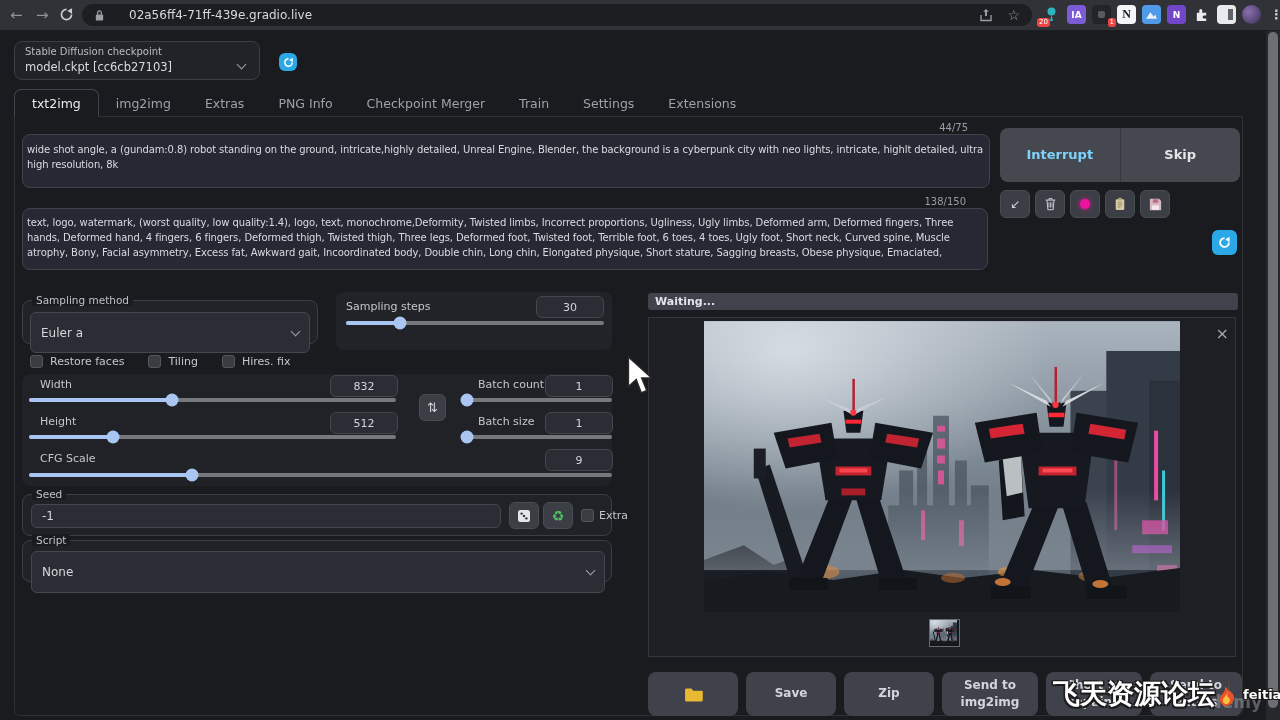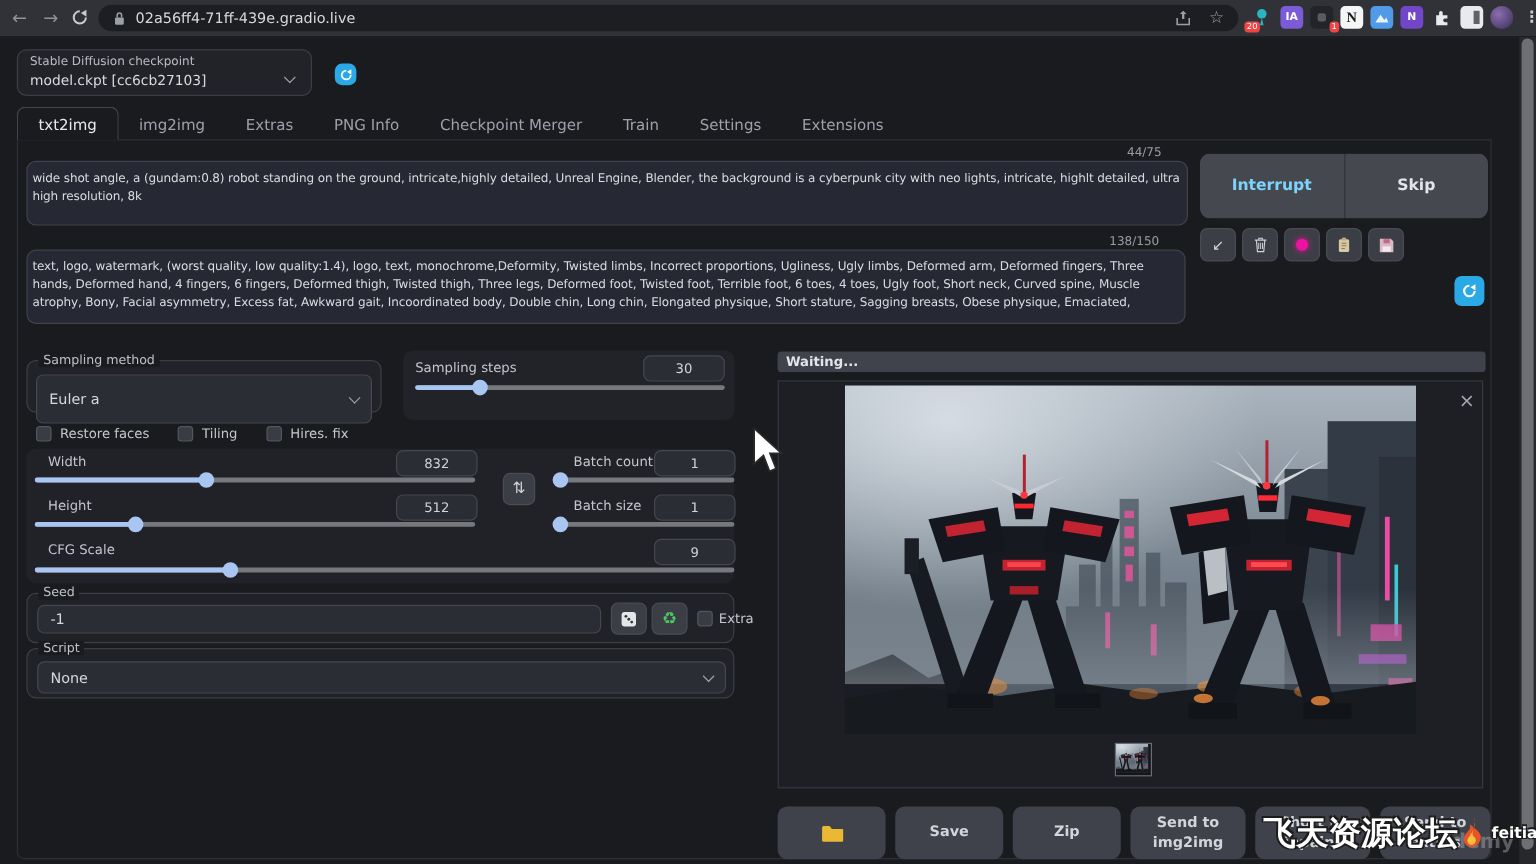--- a/index.html
+++ b/index.html
@@ -6,21 +6,21 @@
   body{width:1280px;height:720px;overflow:hidden;background:#1a1b1f;
        font-family:"DejaVu Sans","Liberation Sans",sans-serif;position:relative;
        -webkit-font-smoothing:antialiased}
   .abs{position:absolute}
   
   .chrome{position:absolute;left:0;top:0;width:1280px;height:30px;background:#313237;
           border-bottom:1px solid #1d1e21;z-index:40}
   .navglyph{position:absolute;top:4px;font-size:15px;color:#8f9297;line-height:22px}
   .urlpill{position:absolute;left:82px;top:4px;width:950px;height:22px;background:#1d1e22;
            border-radius:11px;display:flex;align-items:center;padding:0 12px;box-sizing:border-box}
-  .urltext{font-size:12px;color:#d7d9dc;margin-left:8px;flex:0 0 auto}
+  .urltext{font-size:12px;color:#d7d9dc;margin-left:24px;flex:0 0 auto}
   .ext{width:19px;height:19px;border-radius:4px;position:relative;display:flex;
        align-items:center;justify-content:center;font-size:9px;font-weight:bold}
   .badge{position:absolute;bottom:-3px;left:-5px;background:#ef4444;color:#fff;font-size:7px;
          border-radius:3px;padding:0 2px;font-weight:400;line-height:9px}
   
   .sbar{position:absolute;right:0;top:30px;width:14px;height:690px;background:#27282c;z-index:30}
   .sthumb{position:absolute;left:2px;top:2px;width:10px;height:676px;background:#6d6f74;border-radius:5px}
   
   .lbl{font-size:11px;color:#c3c6cd}
   .numbox{position:absolute;width:66px;height:20px;background:#2b2d34;border:1px solid #45474e;
@@ -358,21 +358,21 @@
     </span>
     <span class="iconbtn" style="left:520px;top:7px;width:30px;height:27px;color:#4cc763;font-size:14px">
       <span>♻</span>
     </span>
     <span class="cb" style="position:absolute;left:558px;top:14px"></span>
     <span class="lbl" style="position:absolute;left:576px;top:14px">Extra</span>
   </div>
 
   <div class="fs" style="left:0;top:248px;width:590px;height:42px;background:#212227">
     <span class="lg">Script</span>
-    <div class="select" style="left:8px;top:10px;width:574px;height:27px">
+    <div class="select" style="left:8px;top:10px;width:574px;height:42px">
       <span>None</span>
       <span class="chev"></span>
     </div>
   </div>
 </div>
 
 <div class="abs" style="left:1000px;top:126px;width:240px;z-index:2">
   <div style="display:flex;height:54px;border-radius:8px;overflow:hidden;margin-top:2px">
     <div class="gbtn" style="position:static;flex:1;background:#46484f;border-radius:0;font-size:13px;color:#7dd3fc">Interrupt</div>
     <div style="width:1px;background:#35373c"></div>

